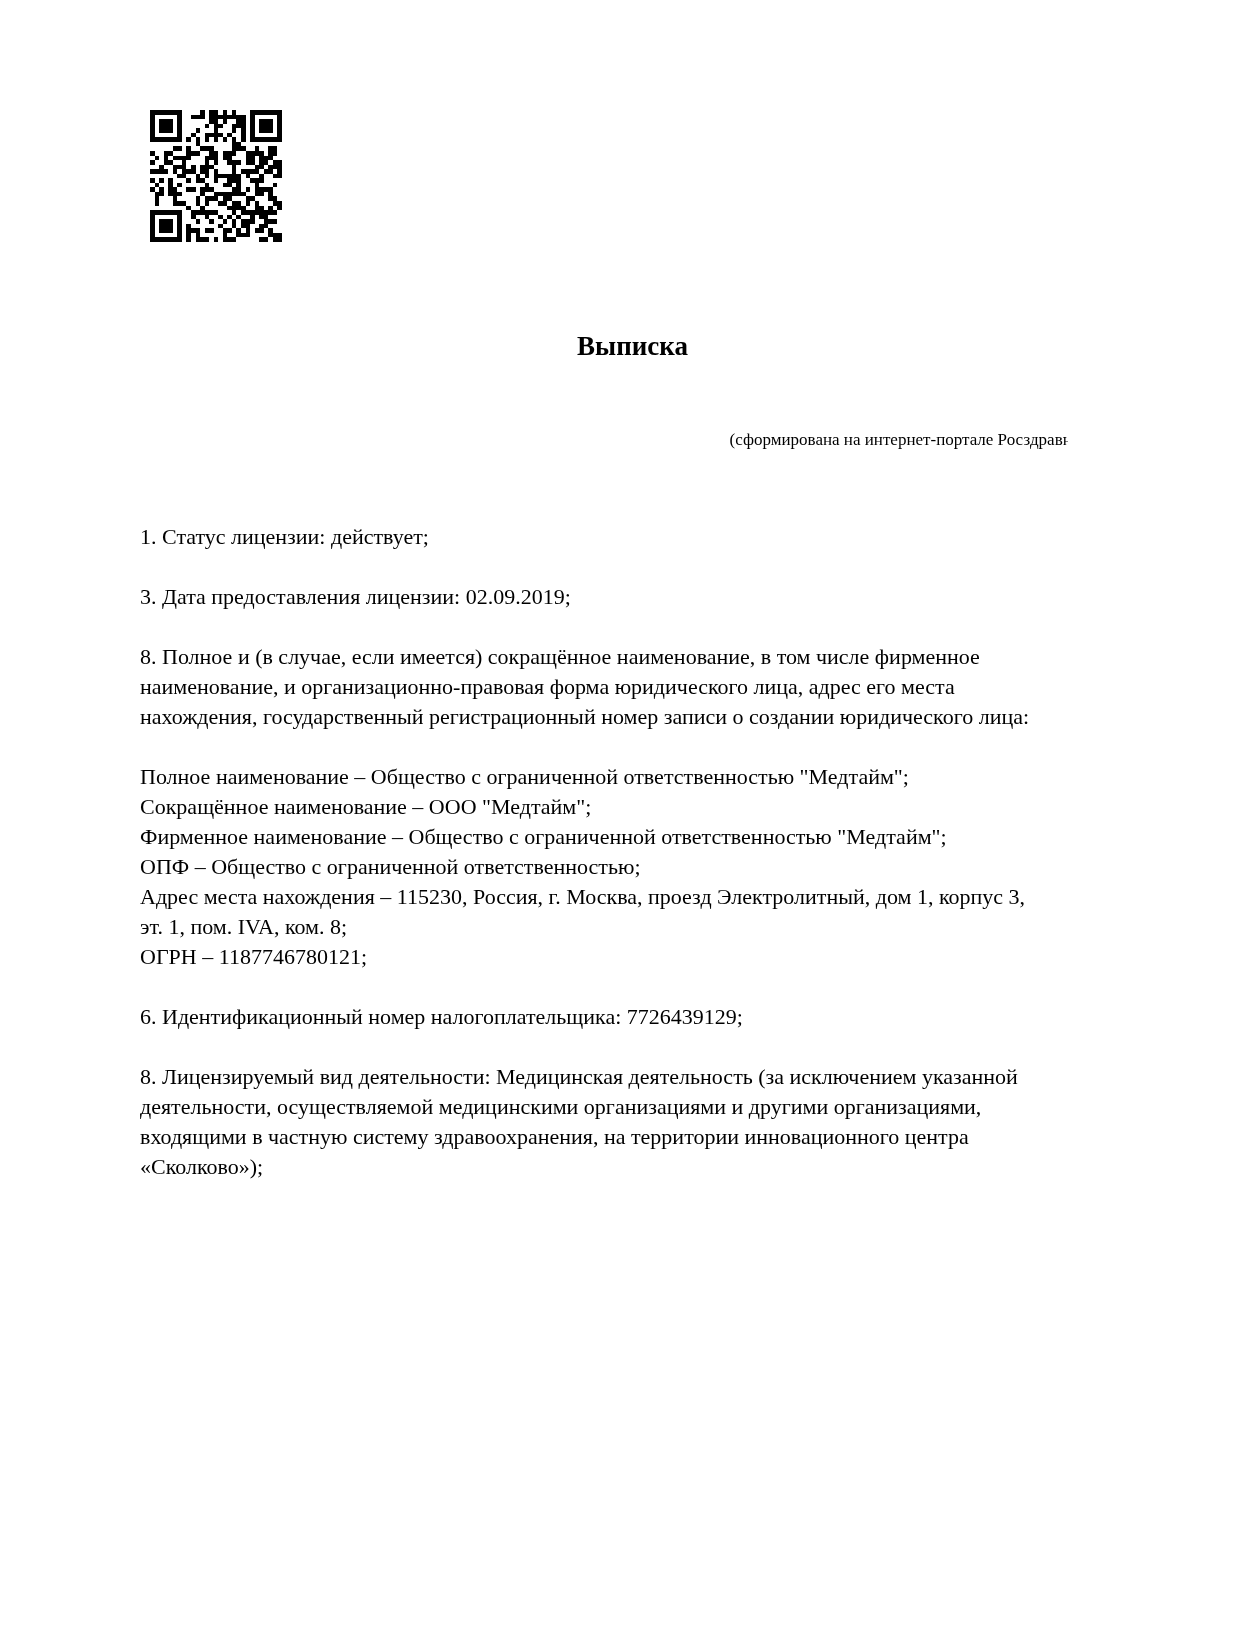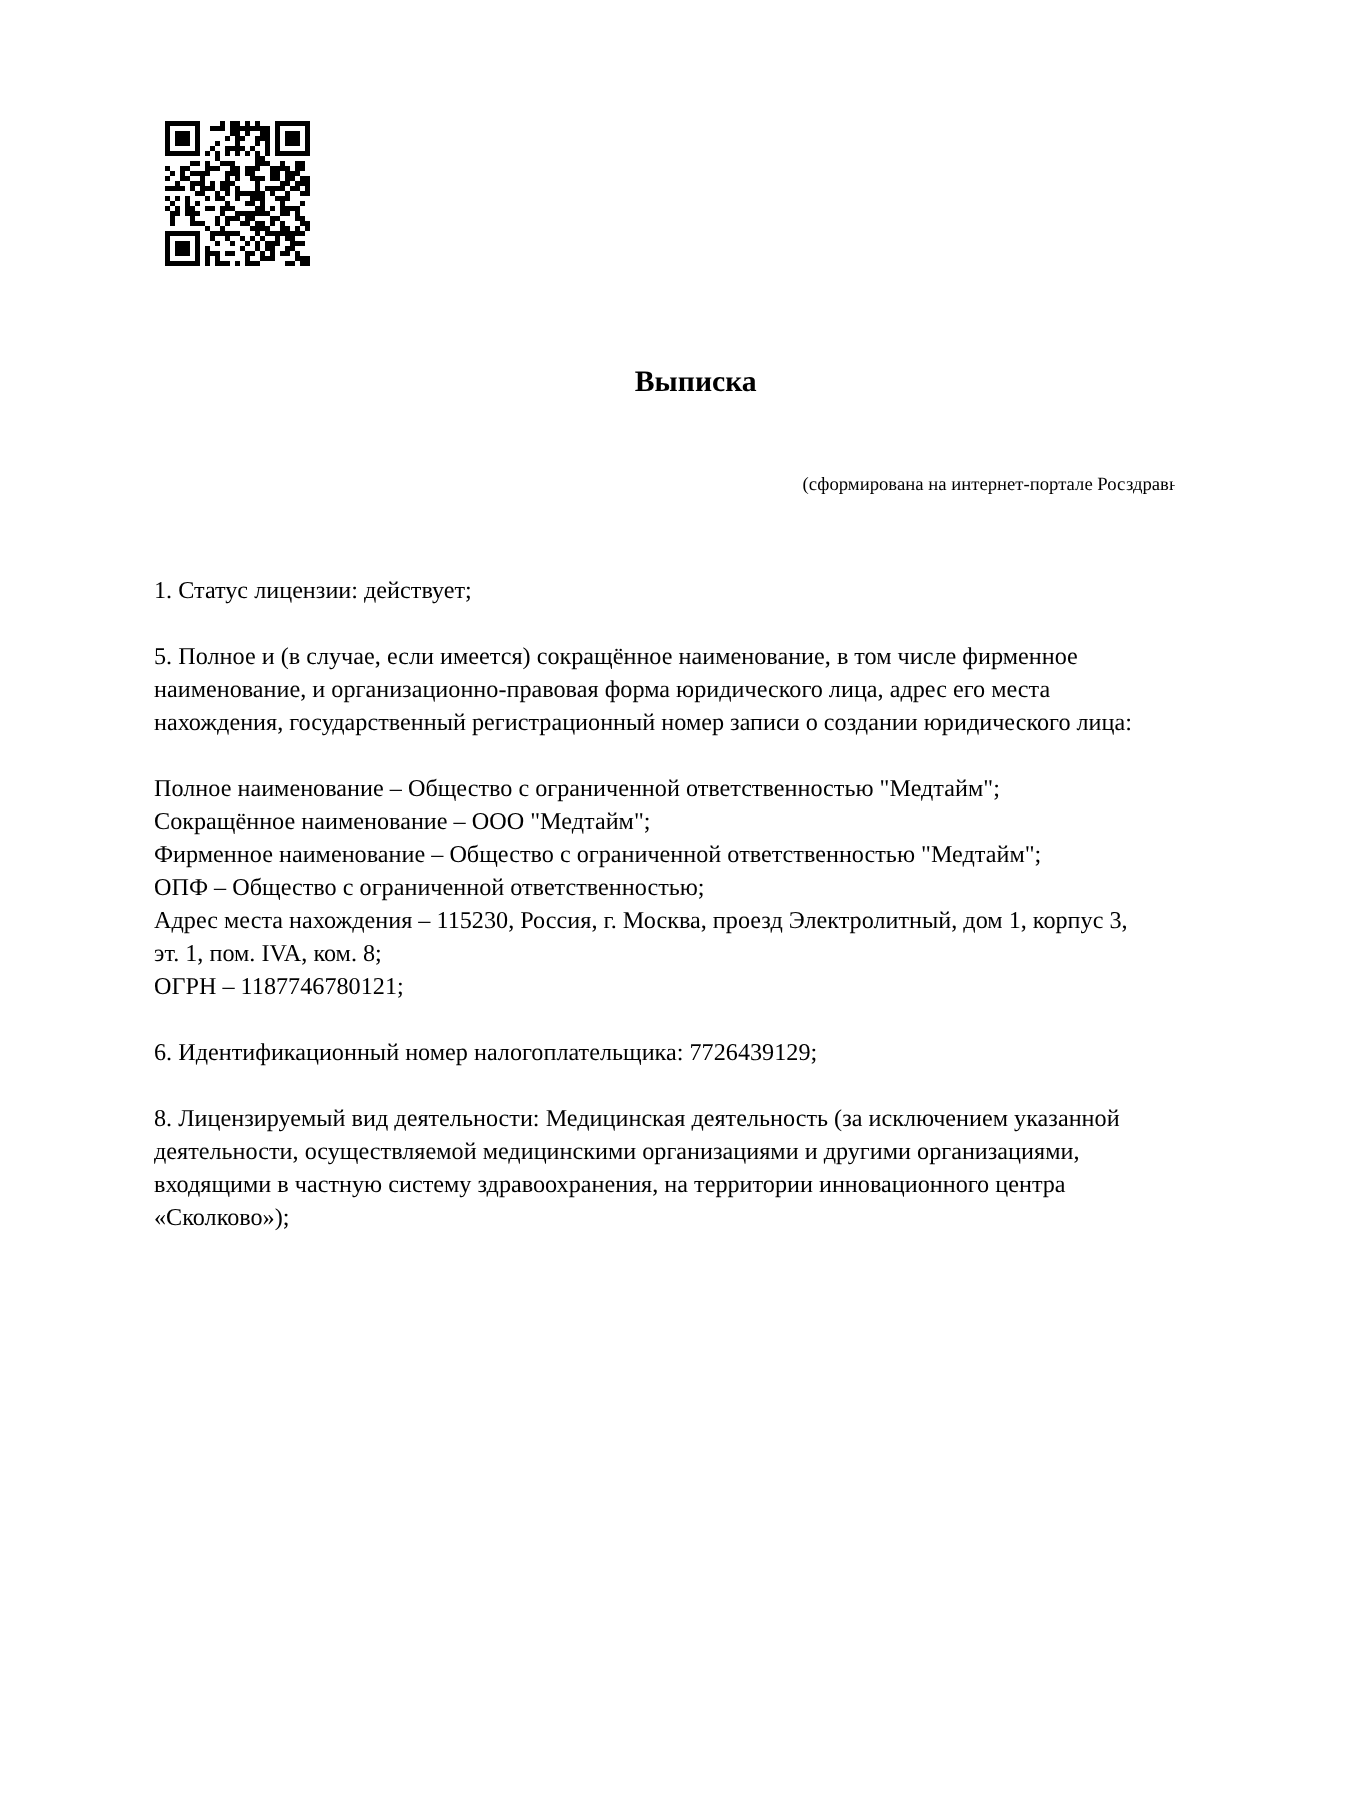--- a/index.html
+++ b/index.html
@@ -483,21 +483,22 @@
   </div>
 
   <div class="title-block">
     <div>Выписка</div>
   </div>
 
   <div class="subtitle">(сформирована на интернет-портале Росздравнадзора)</div>
 
   <div class="body-text">
       <p class="para">1. Статус лицензии: действует;</p>
-      <p class="para">5. Полное и (в случае, если имеется) сокращённое наименование, в том числе фирменное
+      <p class="para">3. Дата предоставления лицензии: 02.09.2019;</p>
+      <p class="para">8. Полное и (в случае, если имеется) сокращённое наименование, в том числе фирменное
 наименование, и организационно-правовая форма юридического лица, адрес его места
 нахождения, государственный регистрационный номер записи о создании юридического лица:</p>
       <p class="para">Полное наименование – Общество с ограниченной ответственностью "Медтайм";
 Сокращённое наименование – ООО "Медтайм";
 Фирменное наименование – Общество с ограниченной ответственностью "Медтайм";
 ОПФ – Общество с ограниченной ответственностью;
 Адрес места нахождения – 115230, Россия, г. Москва, проезд Электролитный, дом 1, корпус 3,
 эт. 1, пом. IVA, ком. 8;
 ОГРН – 1187746780121;</p>
       <p class="para">6. Идентификационный номер налогоплательщика: 7726439129;</p>

